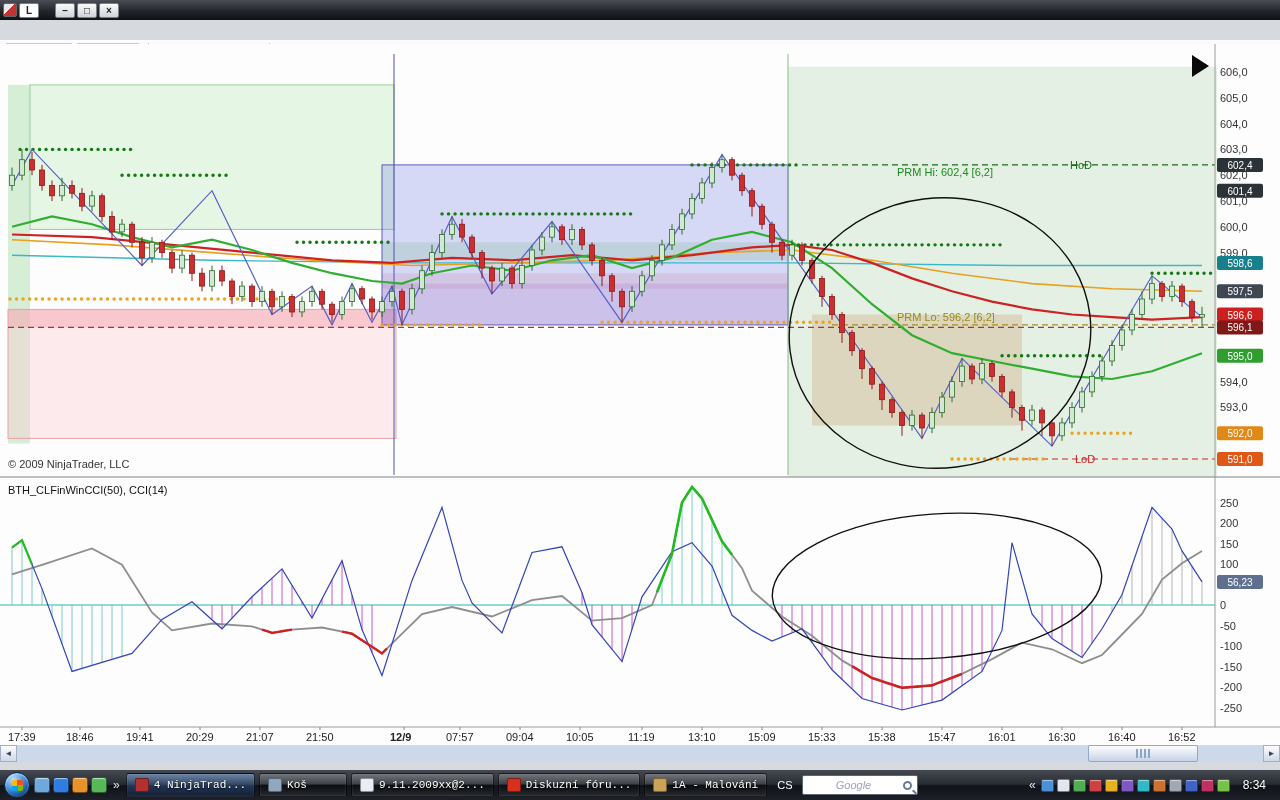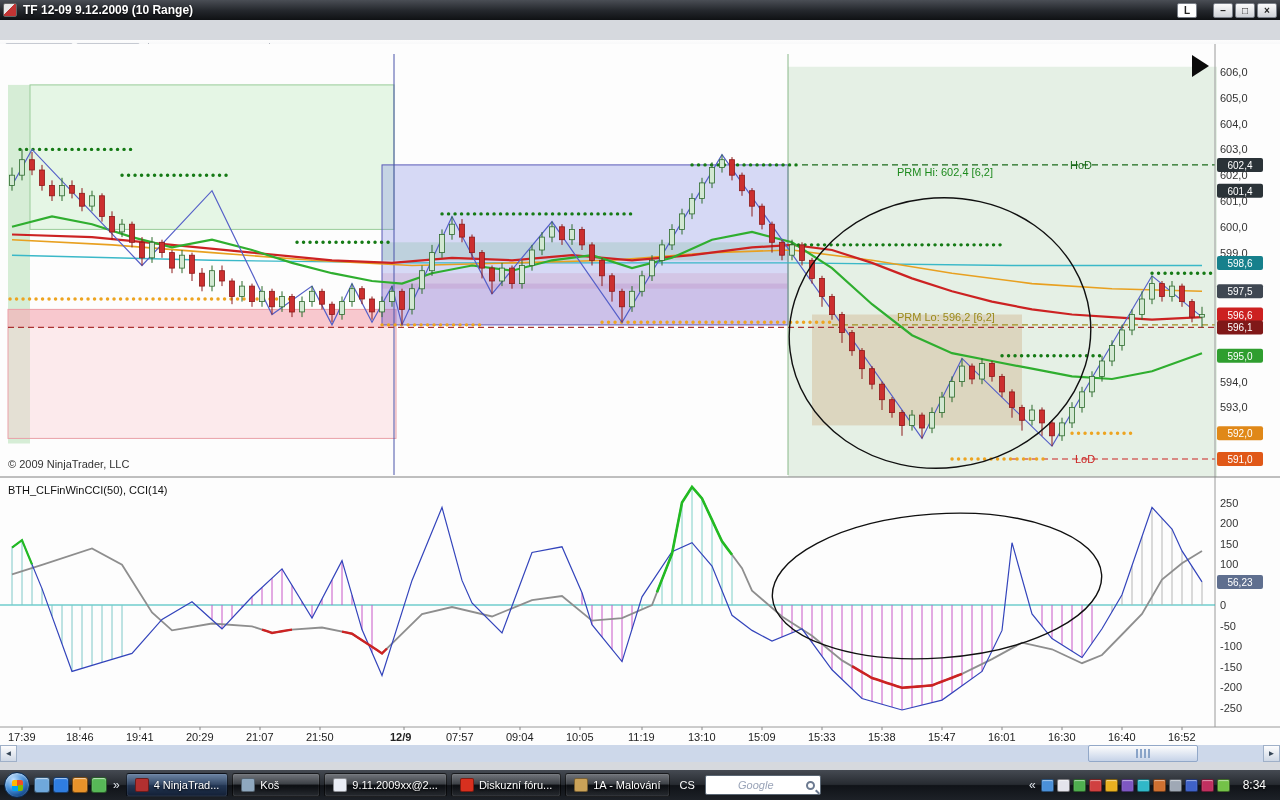--- a/index.html
+++ b/index.html
@@ -55,21 +55,21 @@
   .orb-flag{width:11px;height:11px;border-radius:2px;
     background:conic-gradient(#f25022 0 25%,#7fba00 0 50%,#00a4ef 0 75%,#ffb900 0);}
   .ql{display:flex;align-items:center;gap:3px;}
   .ql-icon{width:16px;height:16px;border-radius:3px;border:1px solid rgba(0,0,0,.5);
     box-shadow:inset 0 1px 1px rgba(255,255,255,.6);}
   .chev{color:#dfe4ea;font-size:12px;padding:0 2px;}
   .tasks{display:flex;align-items:center;gap:4px;}
   .taskbtn{height:24px;display:flex;align-items:center;gap:5px;padding:0 8px;color:#fff;font-size:11px;
     background:linear-gradient(rgba(255,255,255,.28),rgba(255,255,255,.10) 45%,rgba(0,0,0,.28) 50%,rgba(255,255,255,.06));
     border:1px solid rgba(0,0,0,.65);border-radius:3px;box-shadow:inset 0 0 1px rgba(255,255,255,.5);
-    white-space:nowrap;overflow:hidden;max-width:152px;min-width:88px;text-shadow:0 1px 2px #000;}
+    white-space:nowrap;overflow:hidden;max-width:152px;min-width:88px;text-shadow:0 1px 2px #000;font-family:Liberation Mono, monospace;}
   .taskbtn.active{background:linear-gradient(rgba(150,190,240,.55),rgba(60,100,160,.45) 50%,rgba(15,35,70,.55));}
   .task-ico{width:14px;height:14px;border-radius:2px;flex:none;border:1px solid rgba(0,0,0,.4);}
   .lang{color:#fff;font-size:11px;padding:2px 6px;flex:none;}
   .gsearch{width:116px;height:20px;background:#fff;border:1px solid #5a6673;border-radius:2px;
     display:flex;align-items:center;padding:0 5px;gap:5px;flex:none;}
   .gsearch .ph{color:#9aa4b8;font-size:11px;flex:1;font-style:italic;text-align:center;}
   .mag{width:9px;height:9px;border:2px solid #6c7a90;border-radius:50%;position:relative;flex:none;}
   .mag::after{content:"";position:absolute;width:5px;height:2px;background:#6c7a90;
     transform:rotate(45deg);left:7px;top:8px;}
   .tray{display:flex;align-items:center;gap:3px;margin-left:auto;}
@@ -77,21 +77,20 @@
     box-shadow:inset 0 1px 1px rgba(255,255,255,.5);}
   .clock{color:#fff;font-size:12px;padding:0 10px;text-shadow:0 1px 2px #000;}
 </style>
 </head>
 <body>
 
 <div class="screen">
 
   <div class="titlebar">
     <span class="app-icon"></span>
-    <span class="win-title">TF 12-09  9.12.2009 (10 Range)</span>
     <span class="wbtn layout">L</span>
     <span class="wbtn">–</span>
     <span class="wbtn">□</span>
     <span class="wbtn">×</span>
   </div>
 
   <div class="toolbar">
     <div class="tb-select">
       <span>TF 12-09</span>
       <span class="caret">▼</span>

